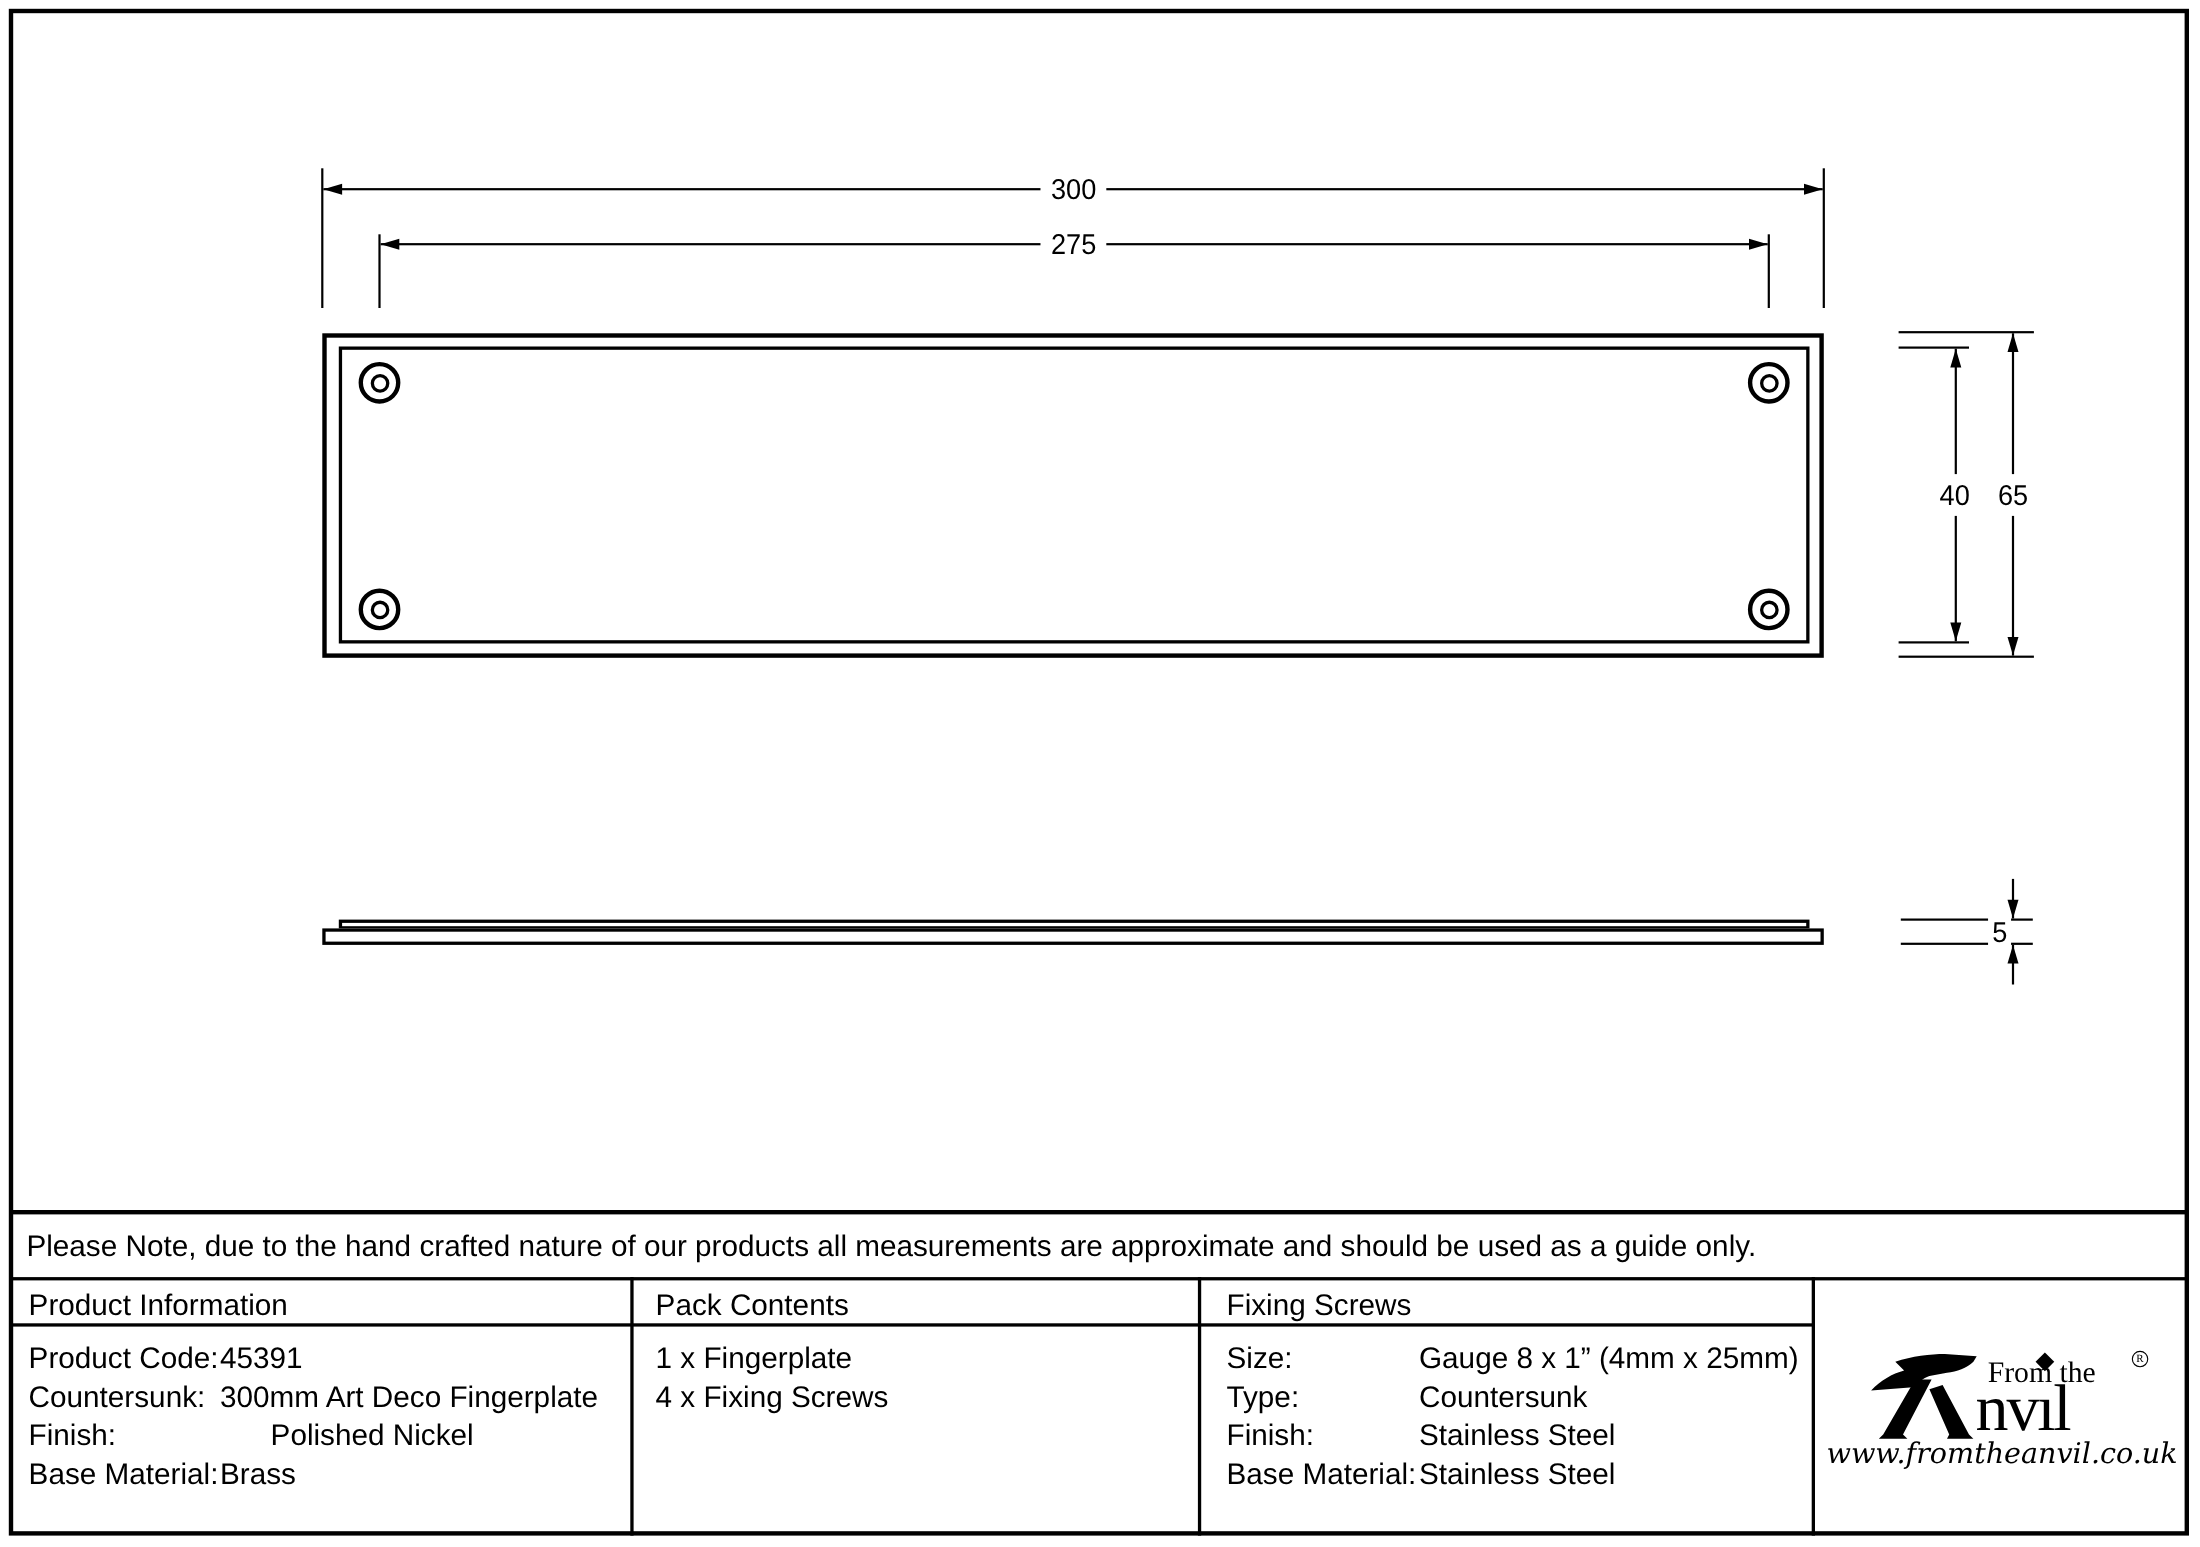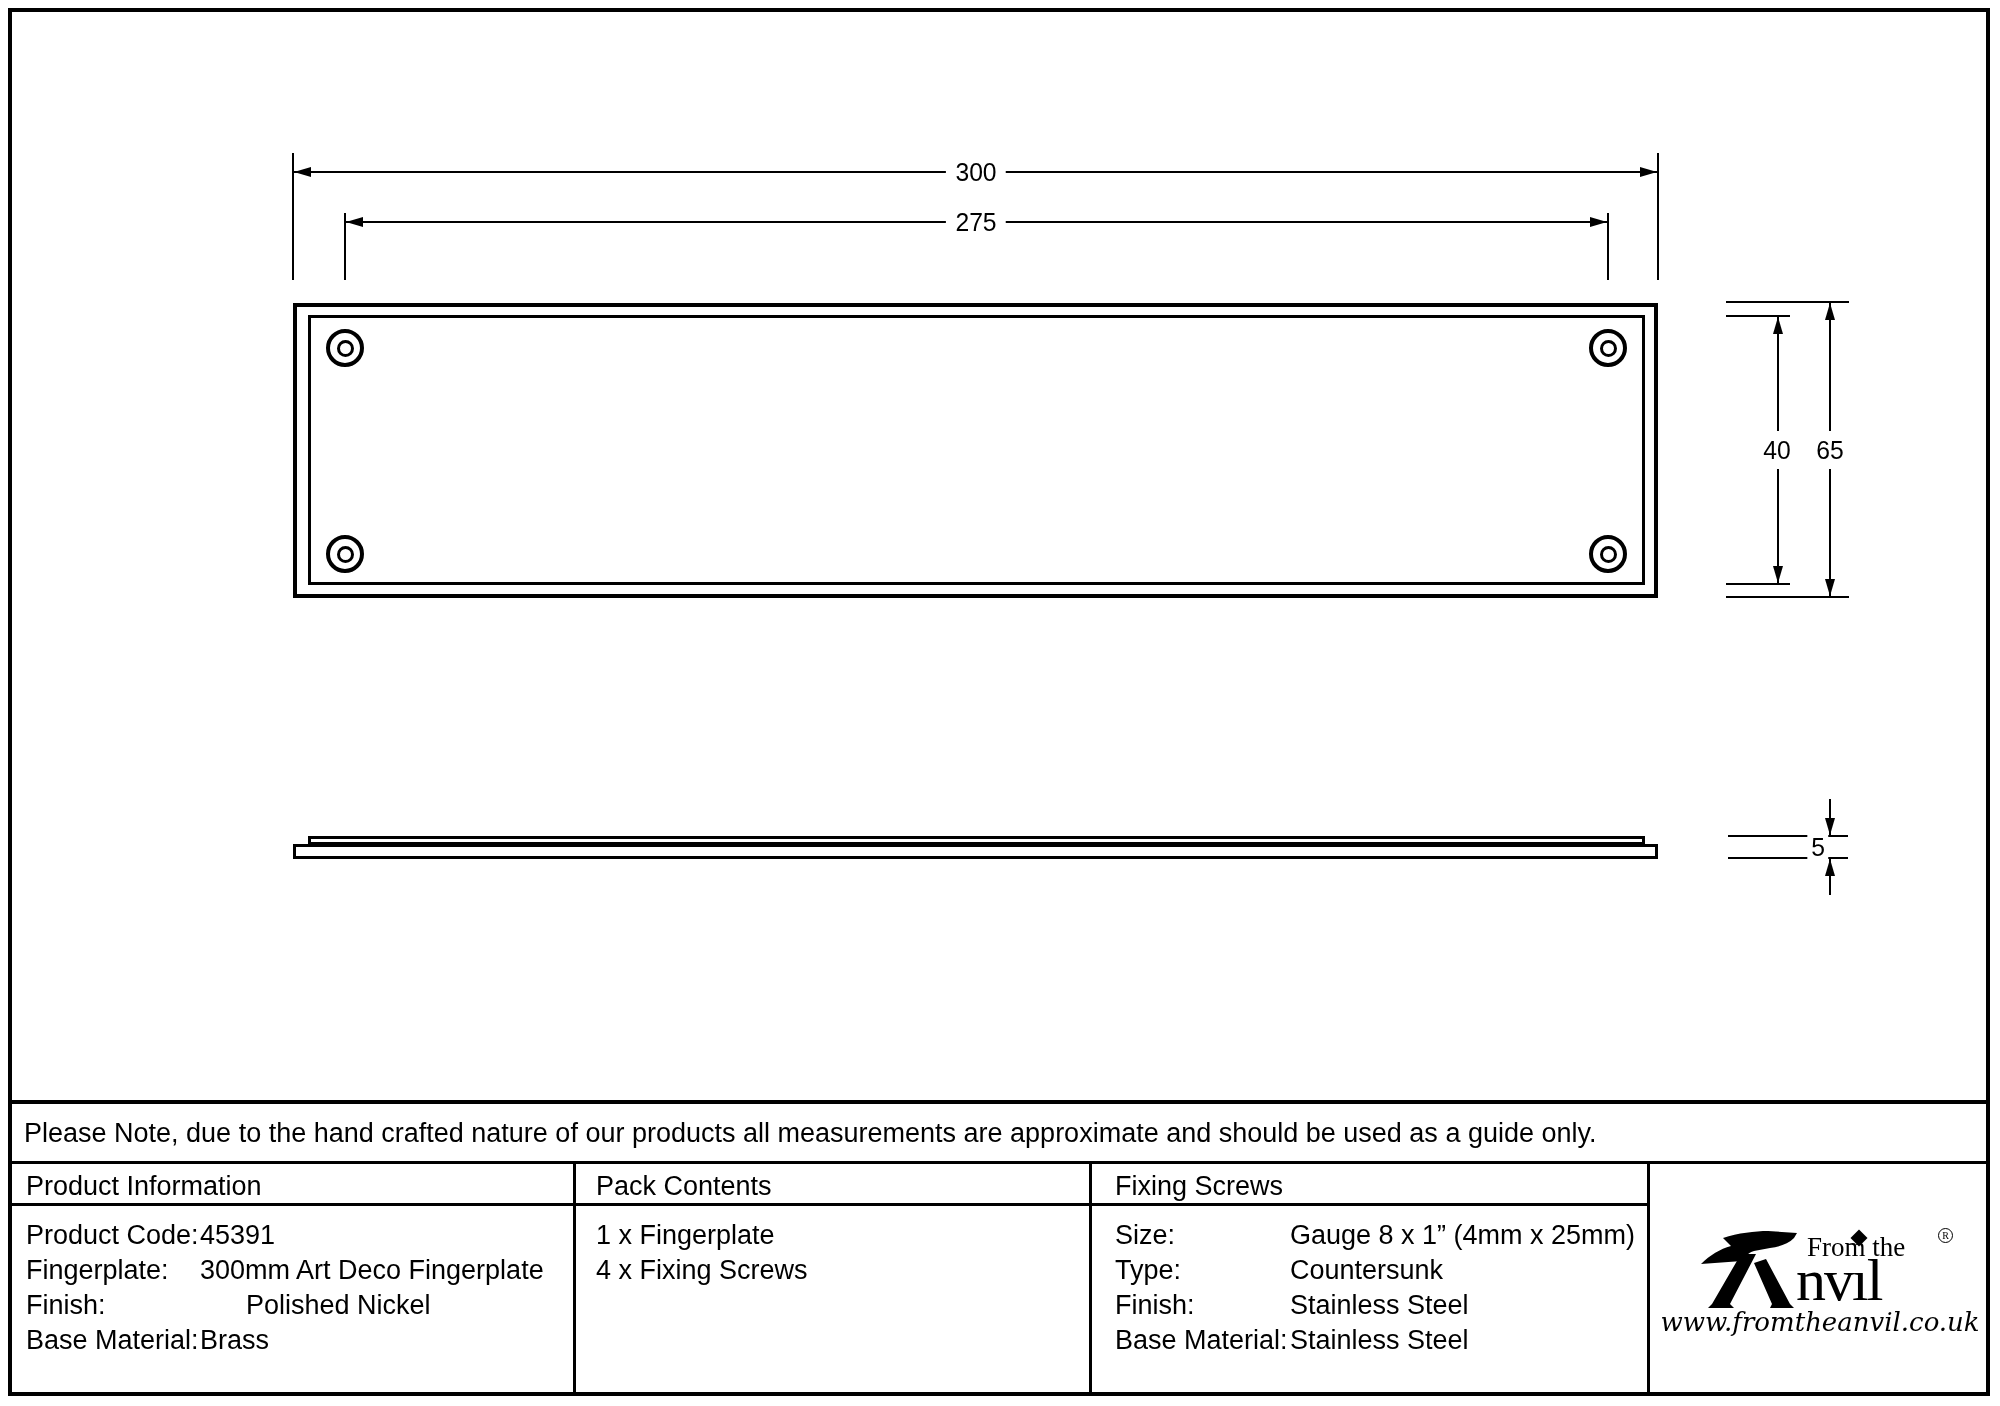--- a/index.html
+++ b/index.html
@@ -119,21 +119,21 @@
 
   <div class="abs txt" style="left:26px;top:1170px;">Product Information</div>
   <div class="abs txt" style="left:596px;top:1170px;">Pack Contents</div>
   <div class="abs txt" style="left:1115px;top:1170px;">Fixing Screws</div>
 
   <div class="rowline txt" style="left:26px;top:1219px;">
     <span class="abs" style="left:0;">Product Code:</span>
     <span class="abs" style="left:174px;">45391</span>
   </div>
   <div class="rowline txt" style="left:26px;top:1254px;">
-    <span class="abs" style="left:0;">Fingerplate:</span>
+    <span class="abs" style="left:0;">Countersunk:</span>
     <span class="abs" style="left:174px;">300mm Art Deco Fingerplate</span>
   </div>
   <div class="rowline txt" style="left:26px;top:1289px;">
     <span class="abs" style="left:0;">Finish:</span>
     <span class="abs" style="left:174px;margin-left:46px;">Polished Nickel</span>
   </div>
   <div class="rowline txt" style="left:26px;top:1324px;">
     <span class="abs" style="left:0;">Base Material:</span>
     <span class="abs" style="left:174px;">Brass</span>
   </div>

